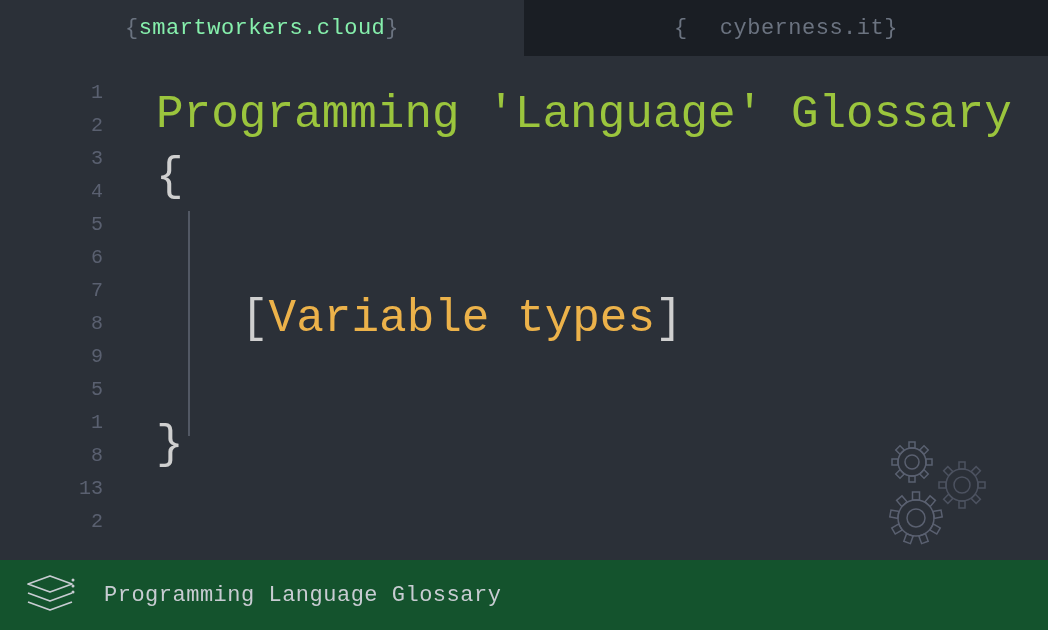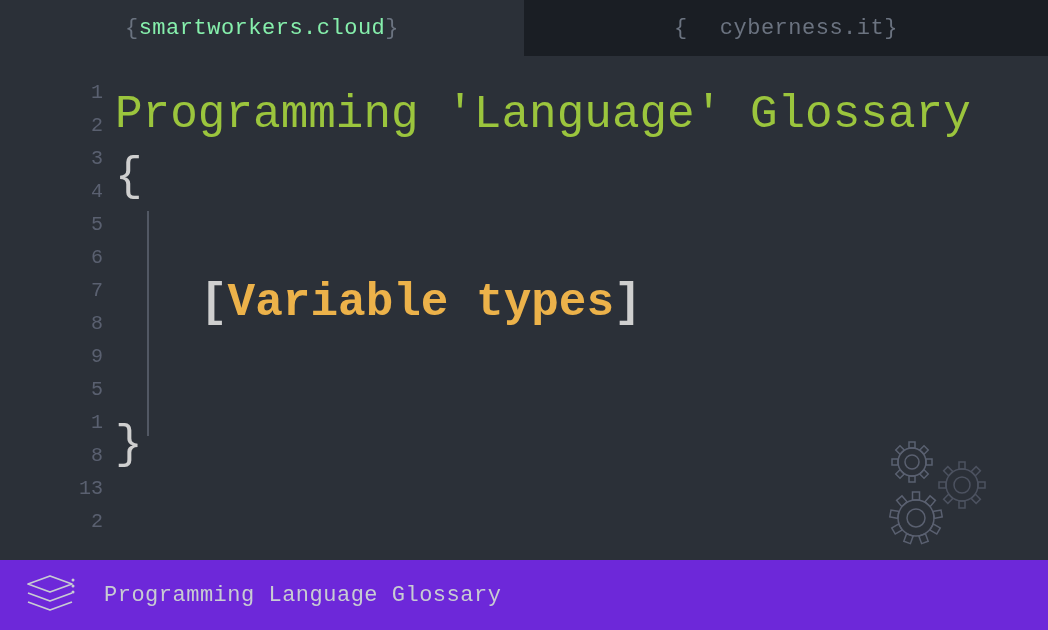--- a/index.html
+++ b/index.html
@@ -53,20 +53,21 @@
       flex-direction: column;
       align-items: flex-end;
       padding-right: 12px;
       color: #5a6070;
       font-size: 20px;
       line-height: 33px;
     }
     .code-area {
       flex: 1;
       position: relative;
+      margin-left: 41px;
     }
     .title {
       font-size: 46px;
       color: #9bc53d;
       line-height: 50px;
       margin-top: 14px;
       letter-spacing: 0px;
     }
     .open-brace {
       font-size: 46px;
@@ -84,44 +85,43 @@
       position: absolute;
       left: 32px;
       top: 135px;
       width: 2px;
       height: 225px;
       background: #525864;
     }
     .subtitle {
       position: absolute;
       left: 85px;
-      top: 201px;
-      font-size: 46px;
-      font-weight: bold;
+      top: 217px;
+      font-size: 46px;
     }
     .bracket {
       color: #cfcfcf;
     }
     .subtitle-text {
       color: #ecb24a;
     }
     .gears {
       position: absolute;
       right: 38px;
       bottom: 80px;
       width: 130px;
       height: 110px;
     }
     .footer {
       position: absolute;
       bottom: 0;
       left: 0;
       right: 0;
       height: 70px;
-      background: #6d28d9;
+      background: #14532d;
       display: flex;
       align-items: center;
       padding-left: 22px;
     }
     .footer-icon {
       width: 56px;
       height: 42px;
       margin-right: 26px;
     }
     .footer-text {

